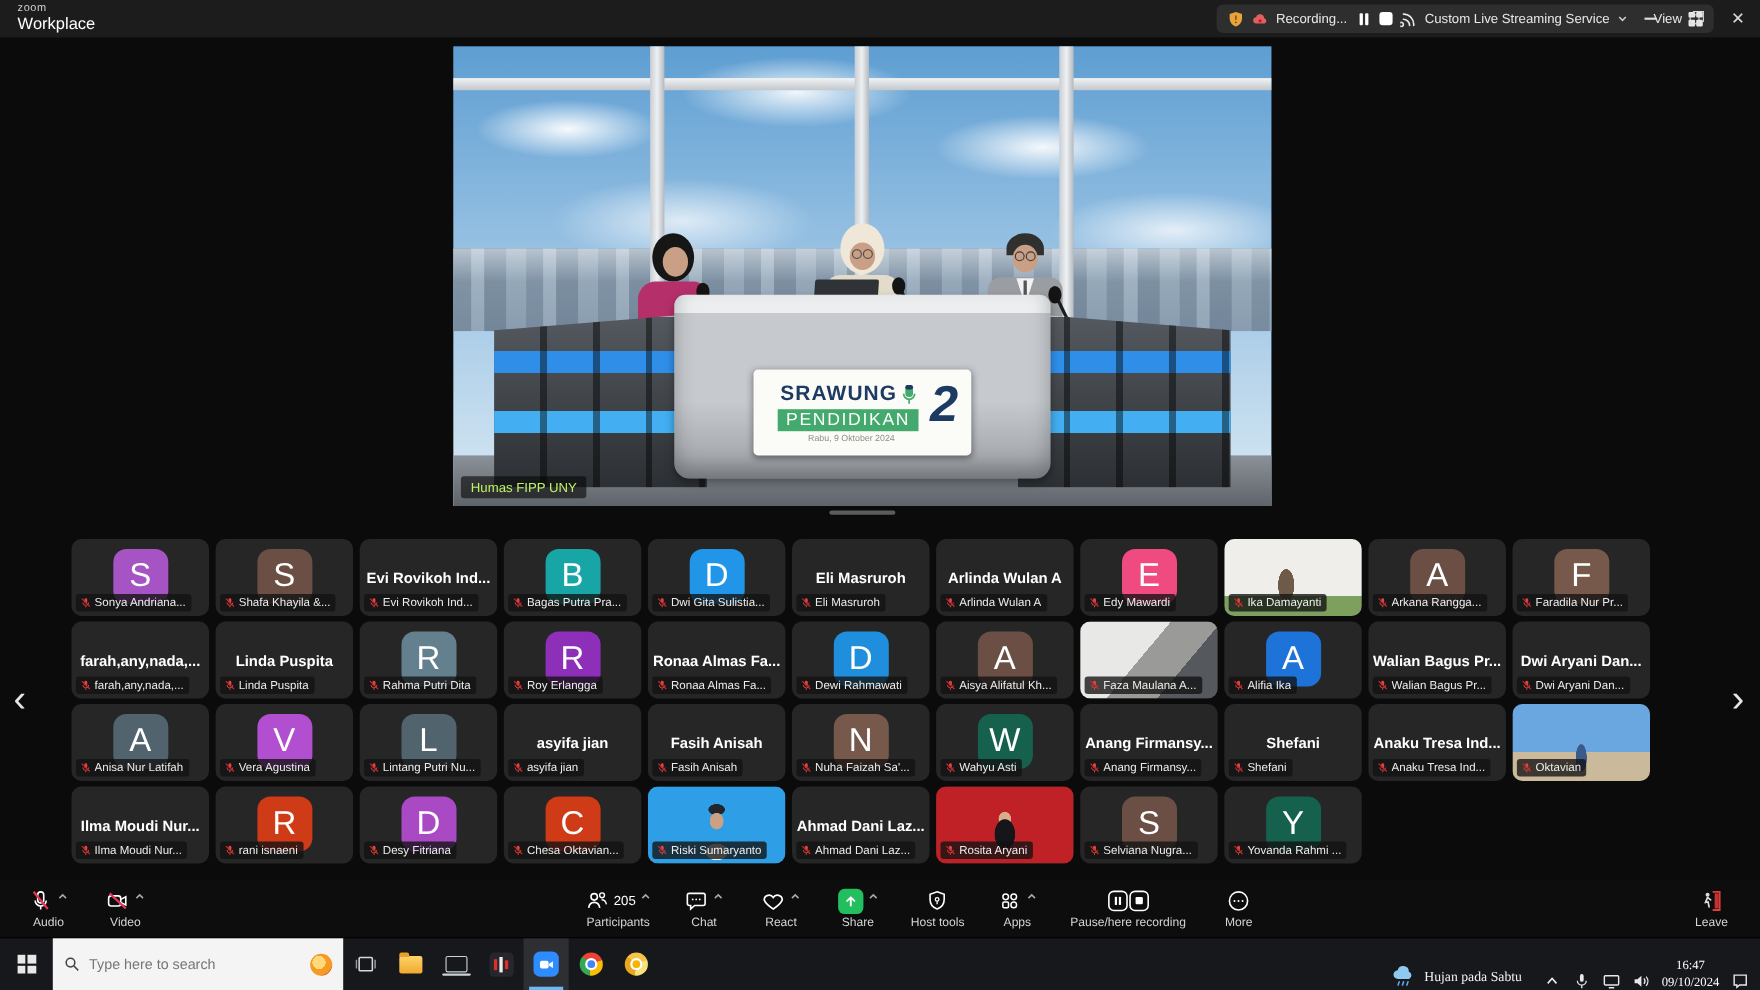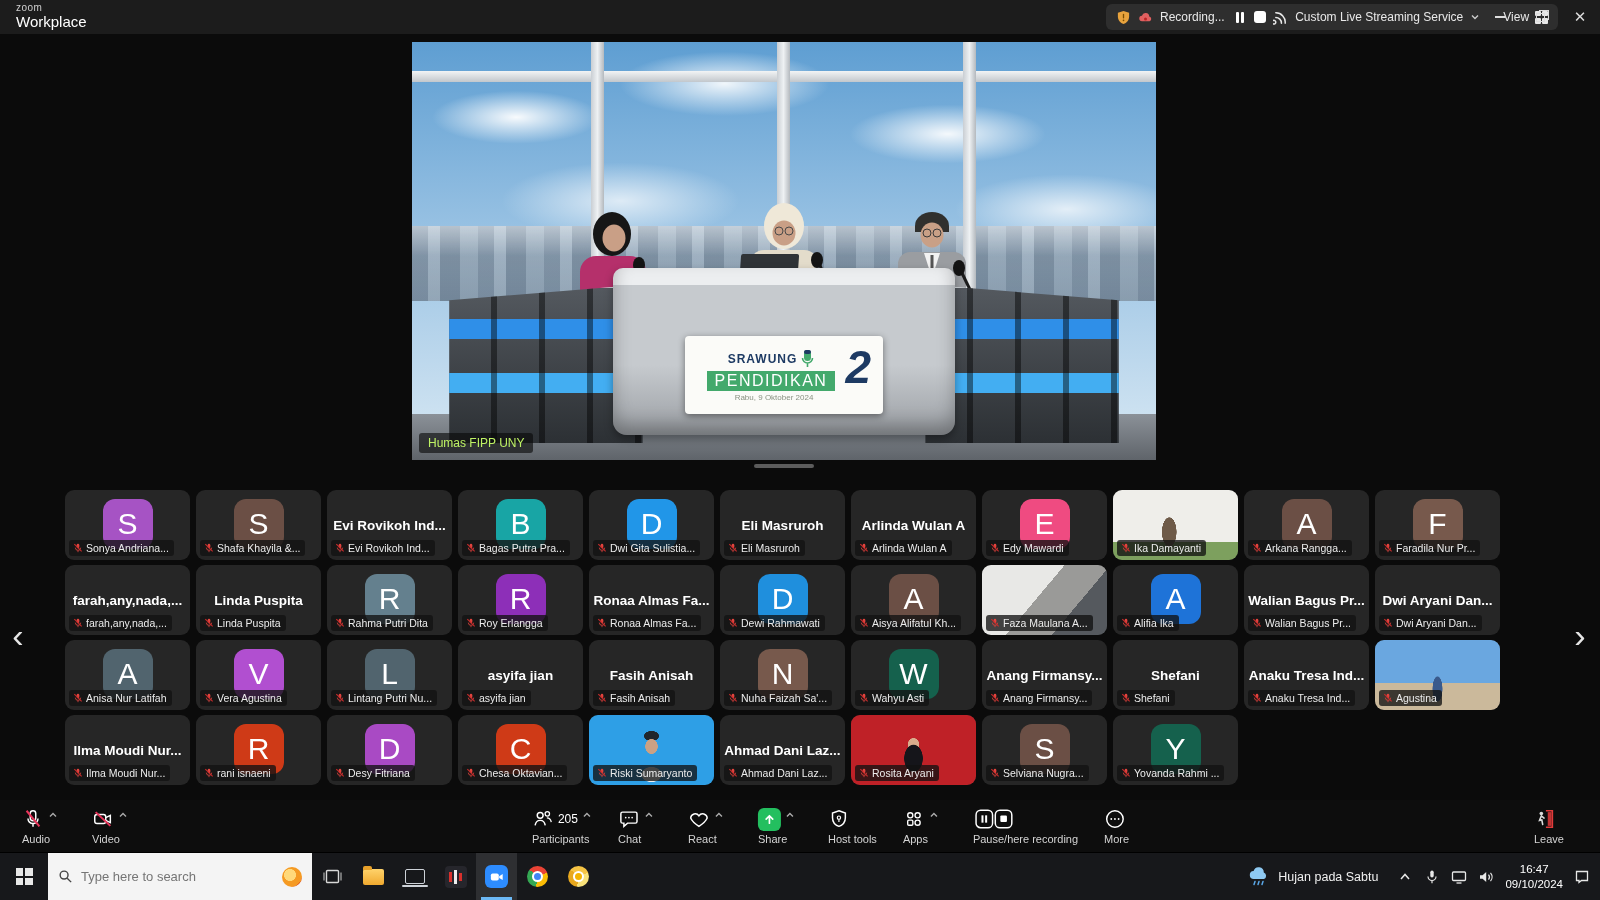--- a/index.html
+++ b/index.html
@@ -66,21 +66,21 @@
   .wing::before { content:""; position:absolute; inset:0; z-index:2;
     background:repeating-linear-gradient(90deg, transparent 0 42px, rgba(0,0,0,.45) 42px 48px); }
   .desk-mid { position:absolute; left:27%; right:27%; bottom:6%; height:40%; border-radius:10px 10px 14px 14px;
     background:linear-gradient(180deg, #eceef0 0 10%, #c6cace 10% 58%, #9b9fa4 100%);
     box-shadow:inset 0 -10px 18px rgba(0,0,0,.28), 0 4px 8px rgba(0,0,0,.35); }
   .logo-card { position:absolute; left:50%; transform:translateX(-50%); bottom:11%;
     width:198px; height:78px; background:#fbfbf8; border-radius:4px;
     box-shadow:0 2px 7px rgba(0,0,0,.45); display:flex; flex-direction:column;
     align-items:center; justify-content:center; gap:2px; }
   .logo-row1 { display:flex; align-items:center; gap:4px; margin-right:26px; }
-  .logo-srawung { font-size:12px; font-weight:bold; letter-spacing:1px; color:#1d3a63; }
+  .logo-srawung { font-size:19px; font-weight:bold; letter-spacing:1px; color:#1d3a63; }
   .logo-mic { width:13px; height:20px; }
   .logo-pendidikan { background:#43a96c; color:#fff; font-size:16px; font-weight:normal;
     letter-spacing:1.5px; padding:1px 8px; margin-right:26px; }
   .logo-num { position:absolute; right:12px; top:4px; font-size:46px; font-weight:bold;
     color:#1d3a63; font-style:italic; }
   .logo-date { font-size:8px; color:#8a9283; margin-right:20px; }
   .speaker-label { position:absolute; left:7px; bottom:7px; background:rgba(8,8,8,.62);
     color:#bef264; font-size:12px; padding:3px 9px; border-radius:3px; }
   .drag-handle { position:absolute; left:754px; top:464px; width:60px; height:4px;
     background:#5c5c5c; border-radius:2px; }
@@ -130,21 +130,21 @@
       radial-gradient(ellipse 9px 10px at 50% 42%, #d8ac8c 60%, transparent 66%),
       linear-gradient(#bf2127, #bf2127); }
 
   
   .toolbar { position:absolute; left:0; right:0; top:800px; height:52px; background:#0d0d0d;
     display:flex; align-items:center; }
   .tb-left { display:flex; gap:26px; padding-left:22px; }
   .tb-center { position:absolute; left:52.5%; transform:translateX(-50%); display:flex;
     gap:26px; height:100%; align-items:center; }
   .tb-right { margin-left:auto; padding-right:22px; }
-  .tb-item { display:flex; flex-direction:column; align-items:flex-start; gap:2px; cursor:pointer; min-width:44px; }
+  .tb-item { display:flex; flex-direction:column; align-items:center; gap:2px; cursor:pointer; min-width:44px; }
   .tb-icon-row { display:flex; align-items:center; gap:4px; height:24px; }
   .tb-svg { width:22px; height:22px; }
   .tb-label { font-size:11px; color:#d4d4d4; white-space:nowrap; }
   .tb-chev { width:10px; height:10px; margin-top:-8px; }
   .tb-count { font-size:12px; color:#fff; }
   .share-box { width:23px; height:23px; border-radius:6px; background:#23bf5f;
     display:flex; align-items:center; justify-content:center; }
   .share-box svg { width:15px; height:15px; }
 
   
@@ -181,21 +181,21 @@
     align-items:center; justify-content:center; }
   .zm-ico svg { width:14px; height:14px; }
   .chrome-ico { width:21px; height:21px; border-radius:50%; position:relative;
     background:conic-gradient(from -50deg, #ea4335 0 33%, #fbbc05 33% 66%, #34a853 66% 100%); }
   .chrome-ico::before { content:""; position:absolute; inset:5px; border-radius:50%;
     background:#fff; }
   .chrome-ico::after { content:""; position:absolute; inset:7px; border-radius:50%;
     background:#4285f4; }
   .chrome-ico.alt { background:conic-gradient(from -50deg, #f6c445 0 33%, #f9e27a 33% 66%, #e8a81e 66% 100%); }
   .chrome-ico.alt::after { background:#f4b400; }
-  .tray { margin-left:auto; display:flex; align-items:center; gap:11px; padding-right:10px; }
+  .tray { margin-left:auto; display:flex; align-items:flex-end; gap:11px; padding-right:10px;font-family:Liberation Serif, serif; }
   .weather { display:flex; align-items:center; gap:7px; padding:0 8px; }
   .weather svg { width:24px; height:24px; }
   .weather-txt { font-size:12.5px; color:#f0f0f0; }
   .tray-ico { width:16px; height:16px; }
   .clock { text-align:center; font-size:11.5px; color:#fff; line-height:1.25; }
 </style>
 </head>
 <body>
 
 <div id="app">
@@ -721,21 +721,21 @@
     </div>
       <div class="tile">
       <div class="tile-video photo-beach"></div>
 
       <div class="tile-label">
         <svg class="mic-muted" viewBox="0 0 12 12">
           <rect x="4.4" y="1" width="3.2" height="5.4" rx="1.6" fill="#e0443e"></rect>
           <path d="M2.8 5.6a3.2 3.2 0 0 0 6.4 0M6 9v2" fill="none" stroke="#e0443e" stroke-width="1"></path>
           <line x1="1.6" y1="1.4" x2="10.4" y2="10" stroke="#c92b2b" stroke-width="1.3"></line>
         </svg>
-        <span class="tile-label-text">Agustina</span>
+        <span class="tile-label-text">Oktavian</span>
       </div>
     </div>
       <div class="tile">
 
       <div class="tile-center-name">Ilma Moudi Nur...</div>
       <div class="tile-label">
         <svg class="mic-muted" viewBox="0 0 12 12">
           <rect x="4.4" y="1" width="3.2" height="5.4" rx="1.6" fill="#e0443e"></rect>
           <path d="M2.8 5.6a3.2 3.2 0 0 0 6.4 0M6 9v2" fill="none" stroke="#e0443e" stroke-width="1"></path>
           <line x1="1.6" y1="1.4" x2="10.4" y2="10" stroke="#c92b2b" stroke-width="1.3"></line>

